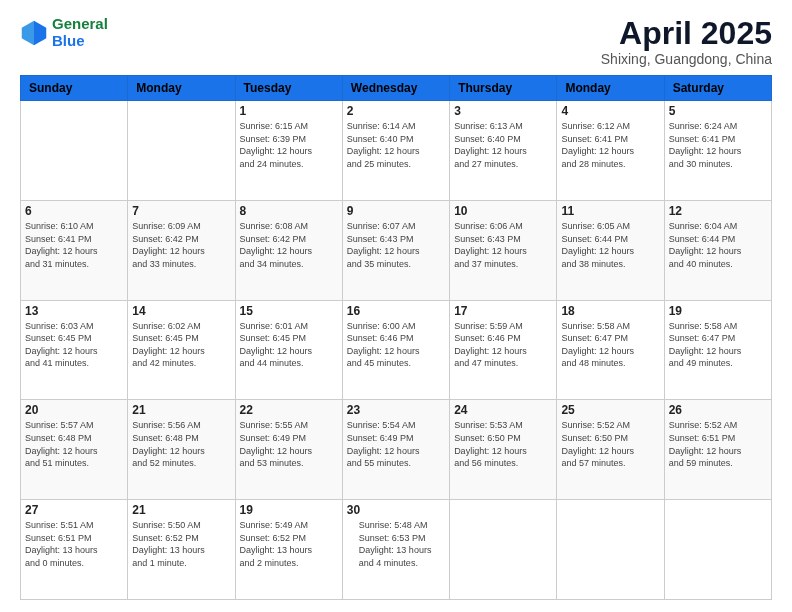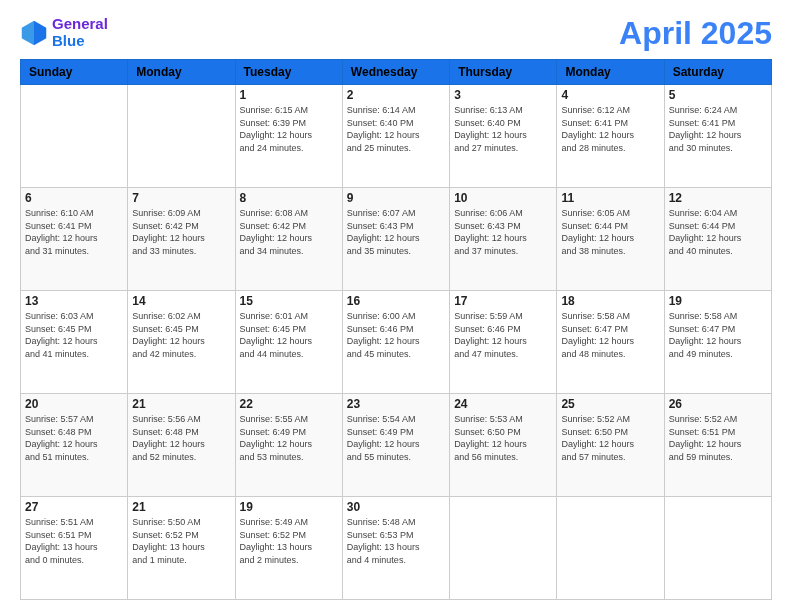--- a/index.html
+++ b/index.html
@@ -31,21 +31,21 @@
     .logo-icon {
       width: 28px;
       height: 28px;
     }
     .title-area {
       text-align: right;
     }
     .month-title {
       font-size: 32px;
       font-weight: bold;
-      color: #3b82f6;
+      color: #0f172a;
       line-height: 1.1;
     }
     .location {
       font-size: 14px;
       color: #555;
     }
     .calendar {
       flex: 1;
       border: 1px solid #ccc;
       border-collapse: collapse;
@@ -90,26 +90,27 @@
 
 <div class="page">
   <div class="header">
     <div class="logo">
       <svg class="logo-icon" viewBox="0 0 32 32">
         <polygon points="16,4 28,12 28,24 16,28 4,24 4,12" fill="#1a73e8" opacity="0.15"></polygon>
         <polygon points="16,2 30,10 30,22 16,30" fill="#1a73e8"></polygon>
         <polygon points="16,2 2,10 2,22 16,30" fill="#3a9ae8"></polygon>
       </svg>
       <div>
-        <div style="font-size:15px; font-weight:bold; color:#6d28d9; line-height:1.1;">General</div>
+        <div style="font-size:15px; font-weight:bold; color:#15803d; line-height:1.1;">General</div>
         <div style="font-size:15px; font-weight:bold; color:#1a73e8; line-height:1.1;">Blue</div>
       </div>
     </div>
     <div class="title-area">
       <div class="month-title">April 2025</div>
+      <div class="location">Shixing, Guangdong, China</div>
     </div>
   </div>
 
   <table class="calendar">
     <thead>
       <tr>
       <th>Sunday</th>
           <th>Monday</th>
           <th>Tuesday</th>
           <th>Wednesday</th>
@@ -328,21 +329,21 @@
           </td>
           <td>
             <div class="day-num">19</div>
             <div class="day-info" style="white-space: pre-line;">Sunrise: 5:49 AM
 Sunset: 6:52 PM
 Daylight: 13 hours
 and 2 minutes.</div>
           </td>
           <td>
             <div class="day-num">30</div>
-            <div class="day-info" style="white-space: pre-line;">Sunrise: 5:48 AM
+            <div class="day-info" style="white-space: pre-line; margin-left: 12px;">Sunrise: 5:48 AM
 Sunset: 6:53 PM
 Daylight: 13 hours
 and 4 minutes.</div>
           </td>
           <td></td>
           <td></td>
           <td></td>
         </tr>
       </tbody>
   </table>

